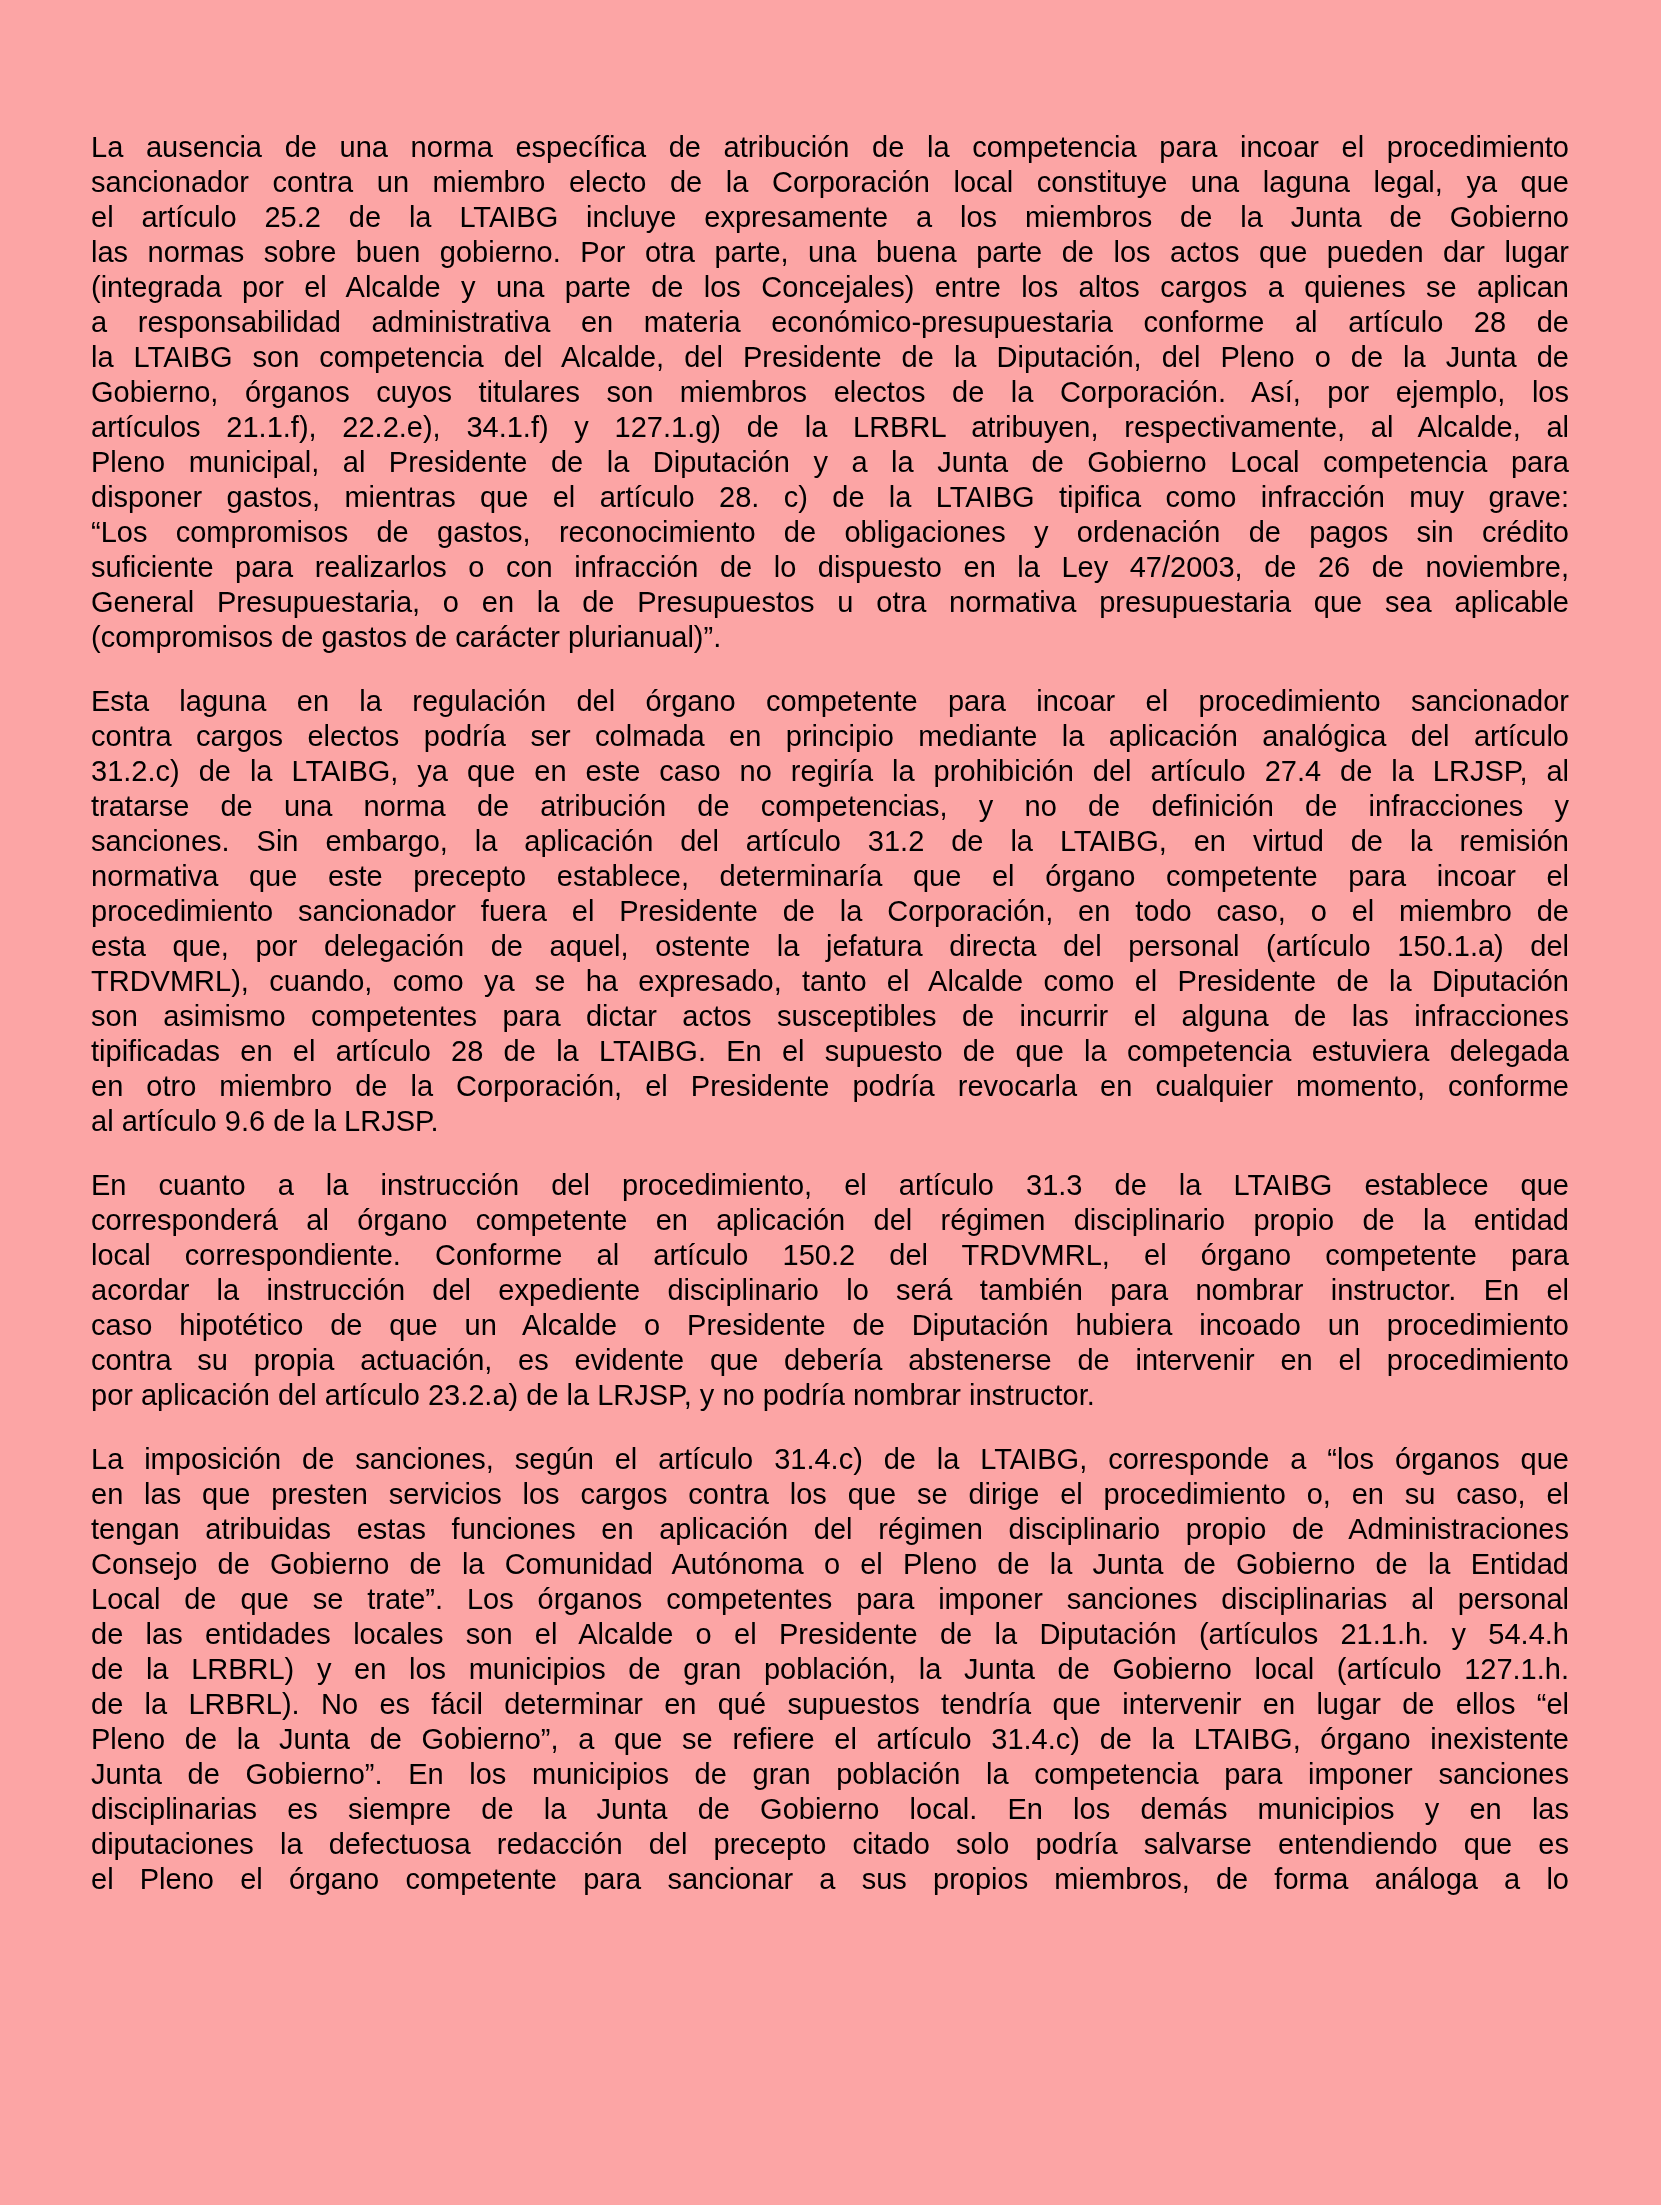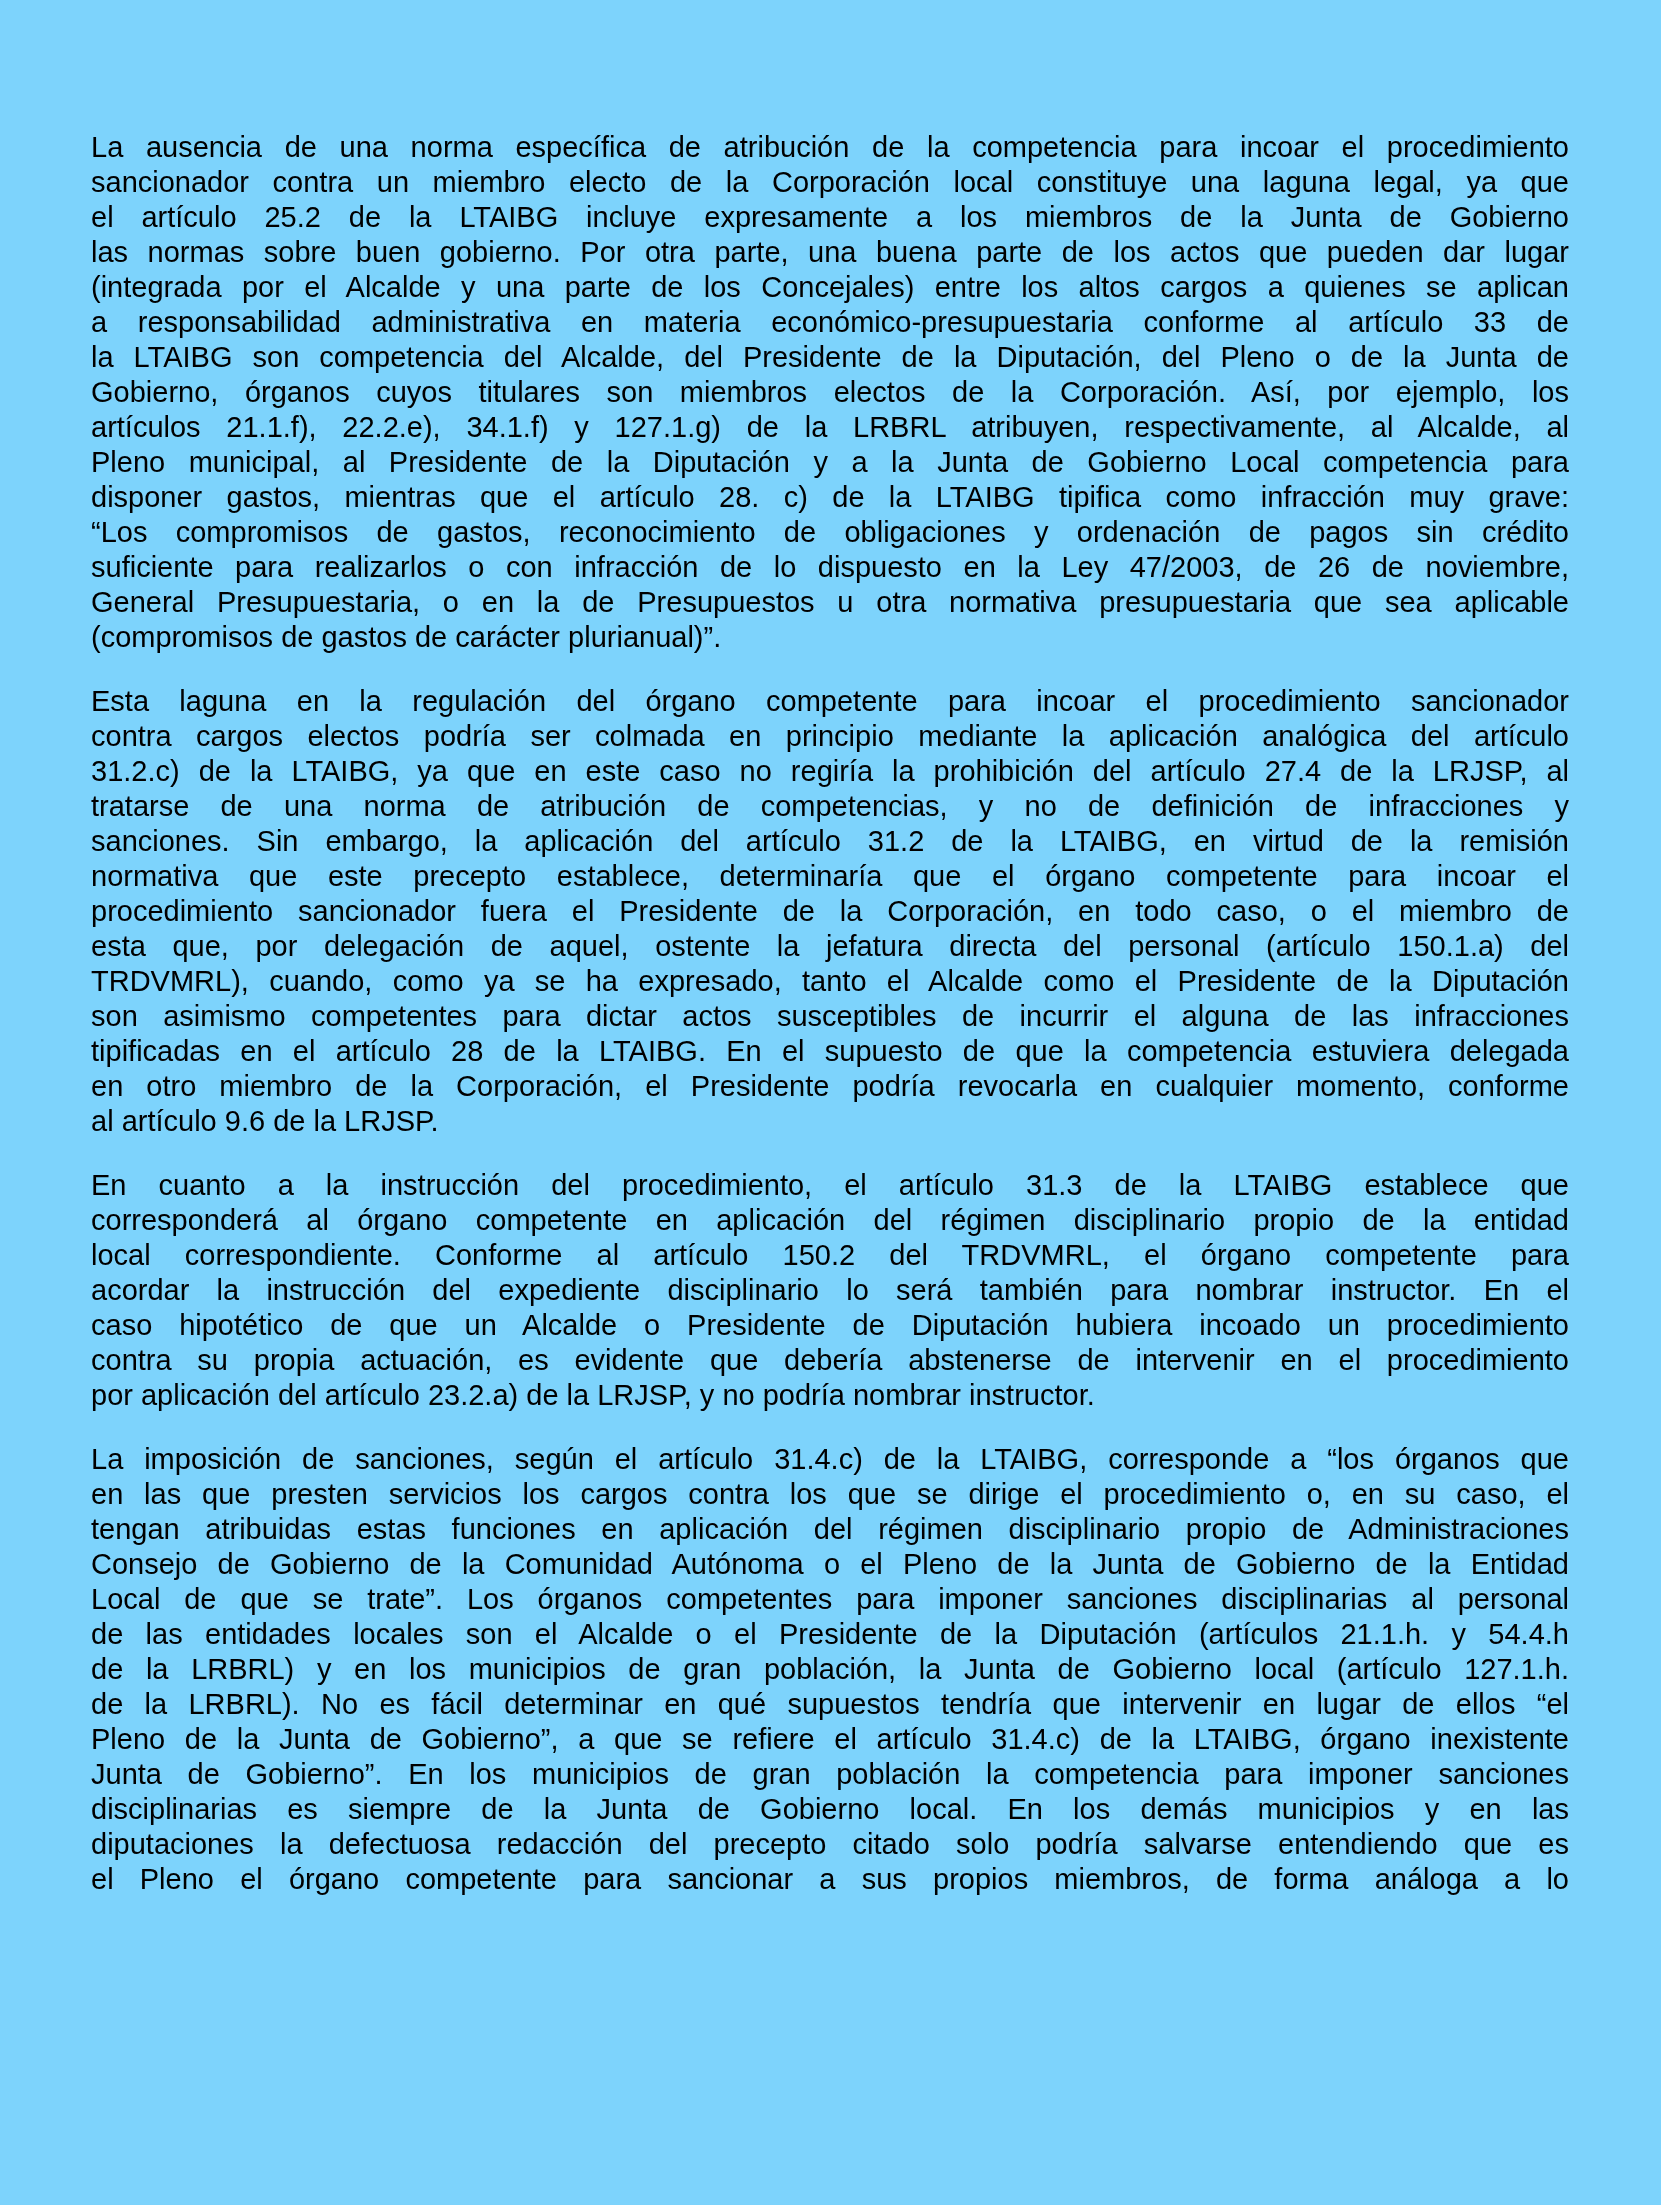--- a/index.html
+++ b/index.html
@@ -4,21 +4,21 @@
 <style>
   html, body {
     margin: 0;
     padding: 0;
     background: #ffffff;
   }
   .page {
     position: relative;
     width: 1661px;
     height: 2205px;
-    background: #7dd3fc;
+    background: #fca5a5;
     color: #000000;
     font-family: "Liberation Sans", sans-serif;
     font-size: 29px;
     line-height: 35px;
     box-sizing: border-box;
     padding: 130px 92px 0 91px;
     overflow: hidden;
   }
   .para {
     margin: 0 0 29px 0;
@@ -37,21 +37,21 @@
 <body>
 
 <div class="page">
   <div>
       <p class="para">
         <span class="line">La ausencia de una norma específica de atribución de la competencia para incoar el procedimiento</span>
         <span class="line">sancionador contra un miembro electo de la Corporación local constituye una laguna legal, ya que</span>
         <span class="line">el artículo 25.2 de la LTAIBG incluye expresamente a los miembros de la Junta de Gobierno</span>
         <span class="line">las normas sobre buen gobierno. Por otra parte, una buena parte de los actos que pueden dar lugar</span>
         <span class="line">(integrada por el Alcalde y una parte de los Concejales) entre los altos cargos a quienes se aplican</span>
-        <span class="line">a responsabilidad administrativa en materia económico-presupuestaria conforme al artículo 33 de</span>
+        <span class="line">a responsabilidad administrativa en materia económico-presupuestaria conforme al artículo 28 de</span>
         <span class="line">la LTAIBG son competencia del Alcalde, del Presidente de la Diputación, del Pleno o de la Junta de</span>
         <span class="line">Gobierno, órganos cuyos titulares son miembros electos de la Corporación. Así, por ejemplo, los</span>
         <span class="line">artículos 21.1.f), 22.2.e), 34.1.f) y 127.1.g) de la LRBRL atribuyen, respectivamente, al Alcalde, al</span>
         <span class="line">Pleno municipal, al Presidente de la Diputación y a la Junta de Gobierno Local competencia para</span>
         <span class="line">disponer gastos, mientras que el artículo 28. c) de la LTAIBG tipifica como infracción muy grave:</span>
         <span class="line">“Los compromisos de gastos, reconocimiento de obligaciones y ordenación de pagos sin crédito</span>
         <span class="line">suficiente para realizarlos o con infracción de lo dispuesto en la Ley 47/2003, de 26 de noviembre,</span>
         <span class="line">General Presupuestaria, o en la de Presupuestos u otra normativa presupuestaria que sea aplicable</span>
         <span class="line last">(compromisos de gastos de carácter plurianual)”.</span>
       </p>

